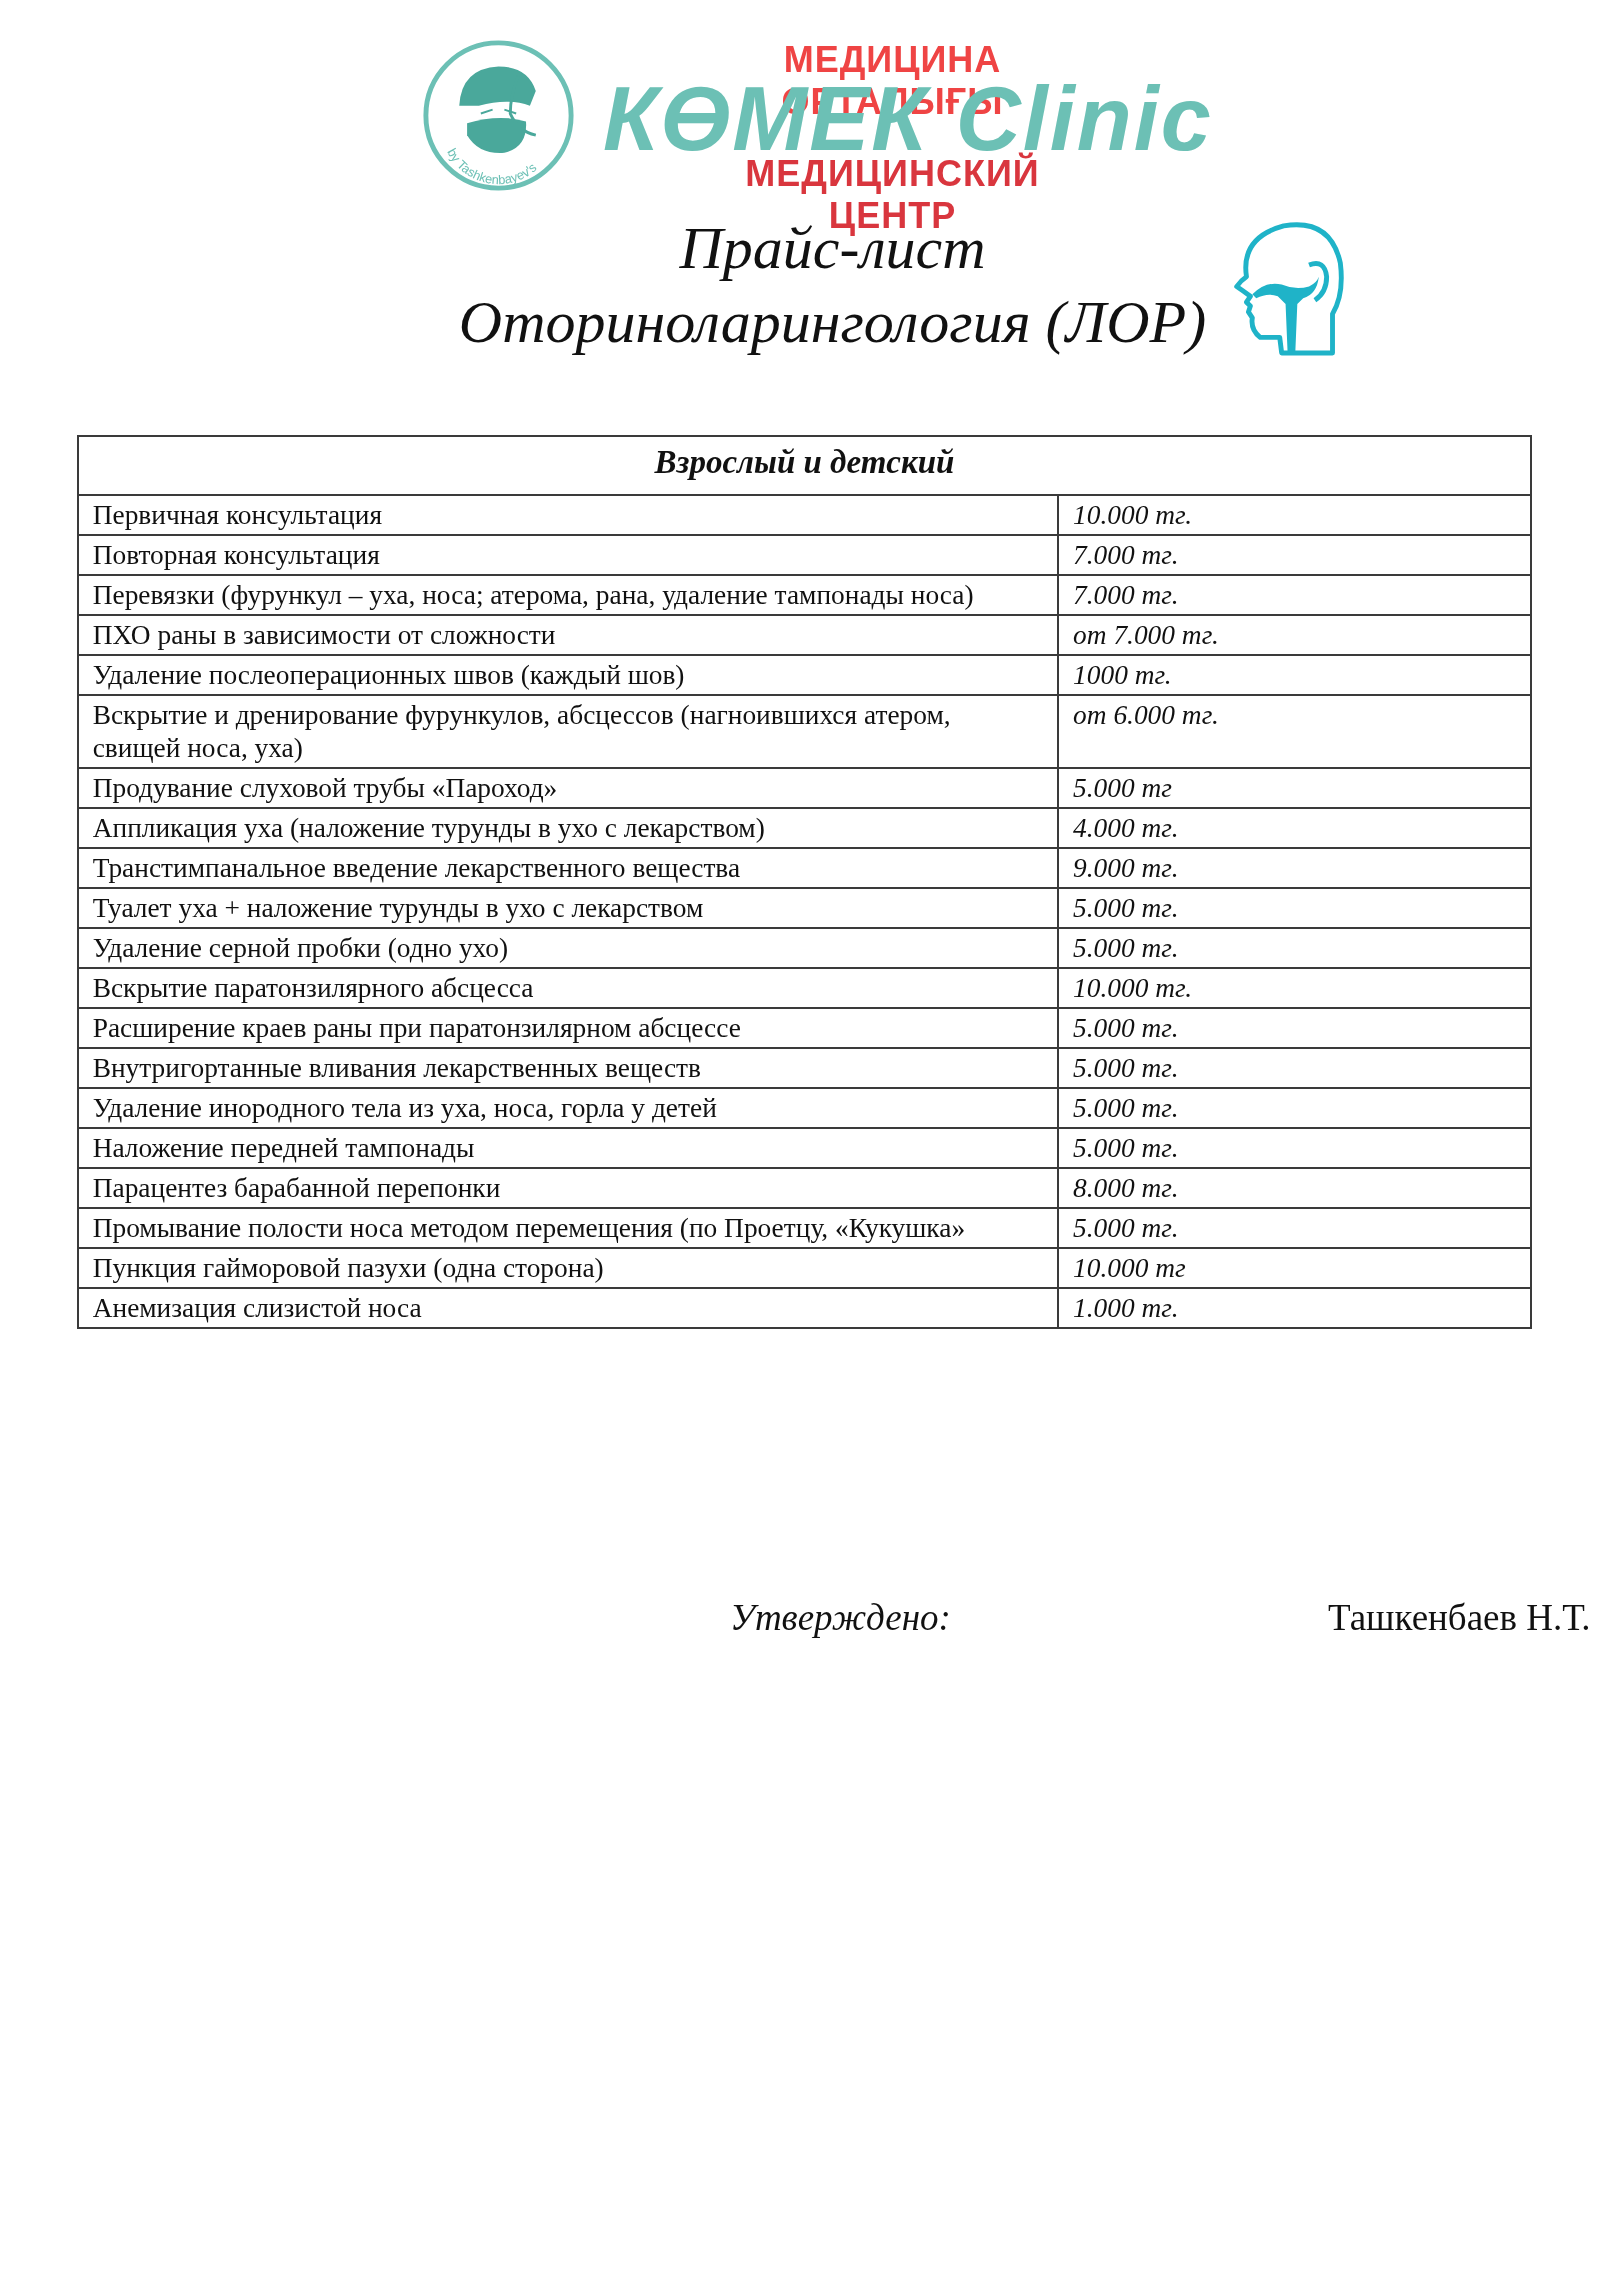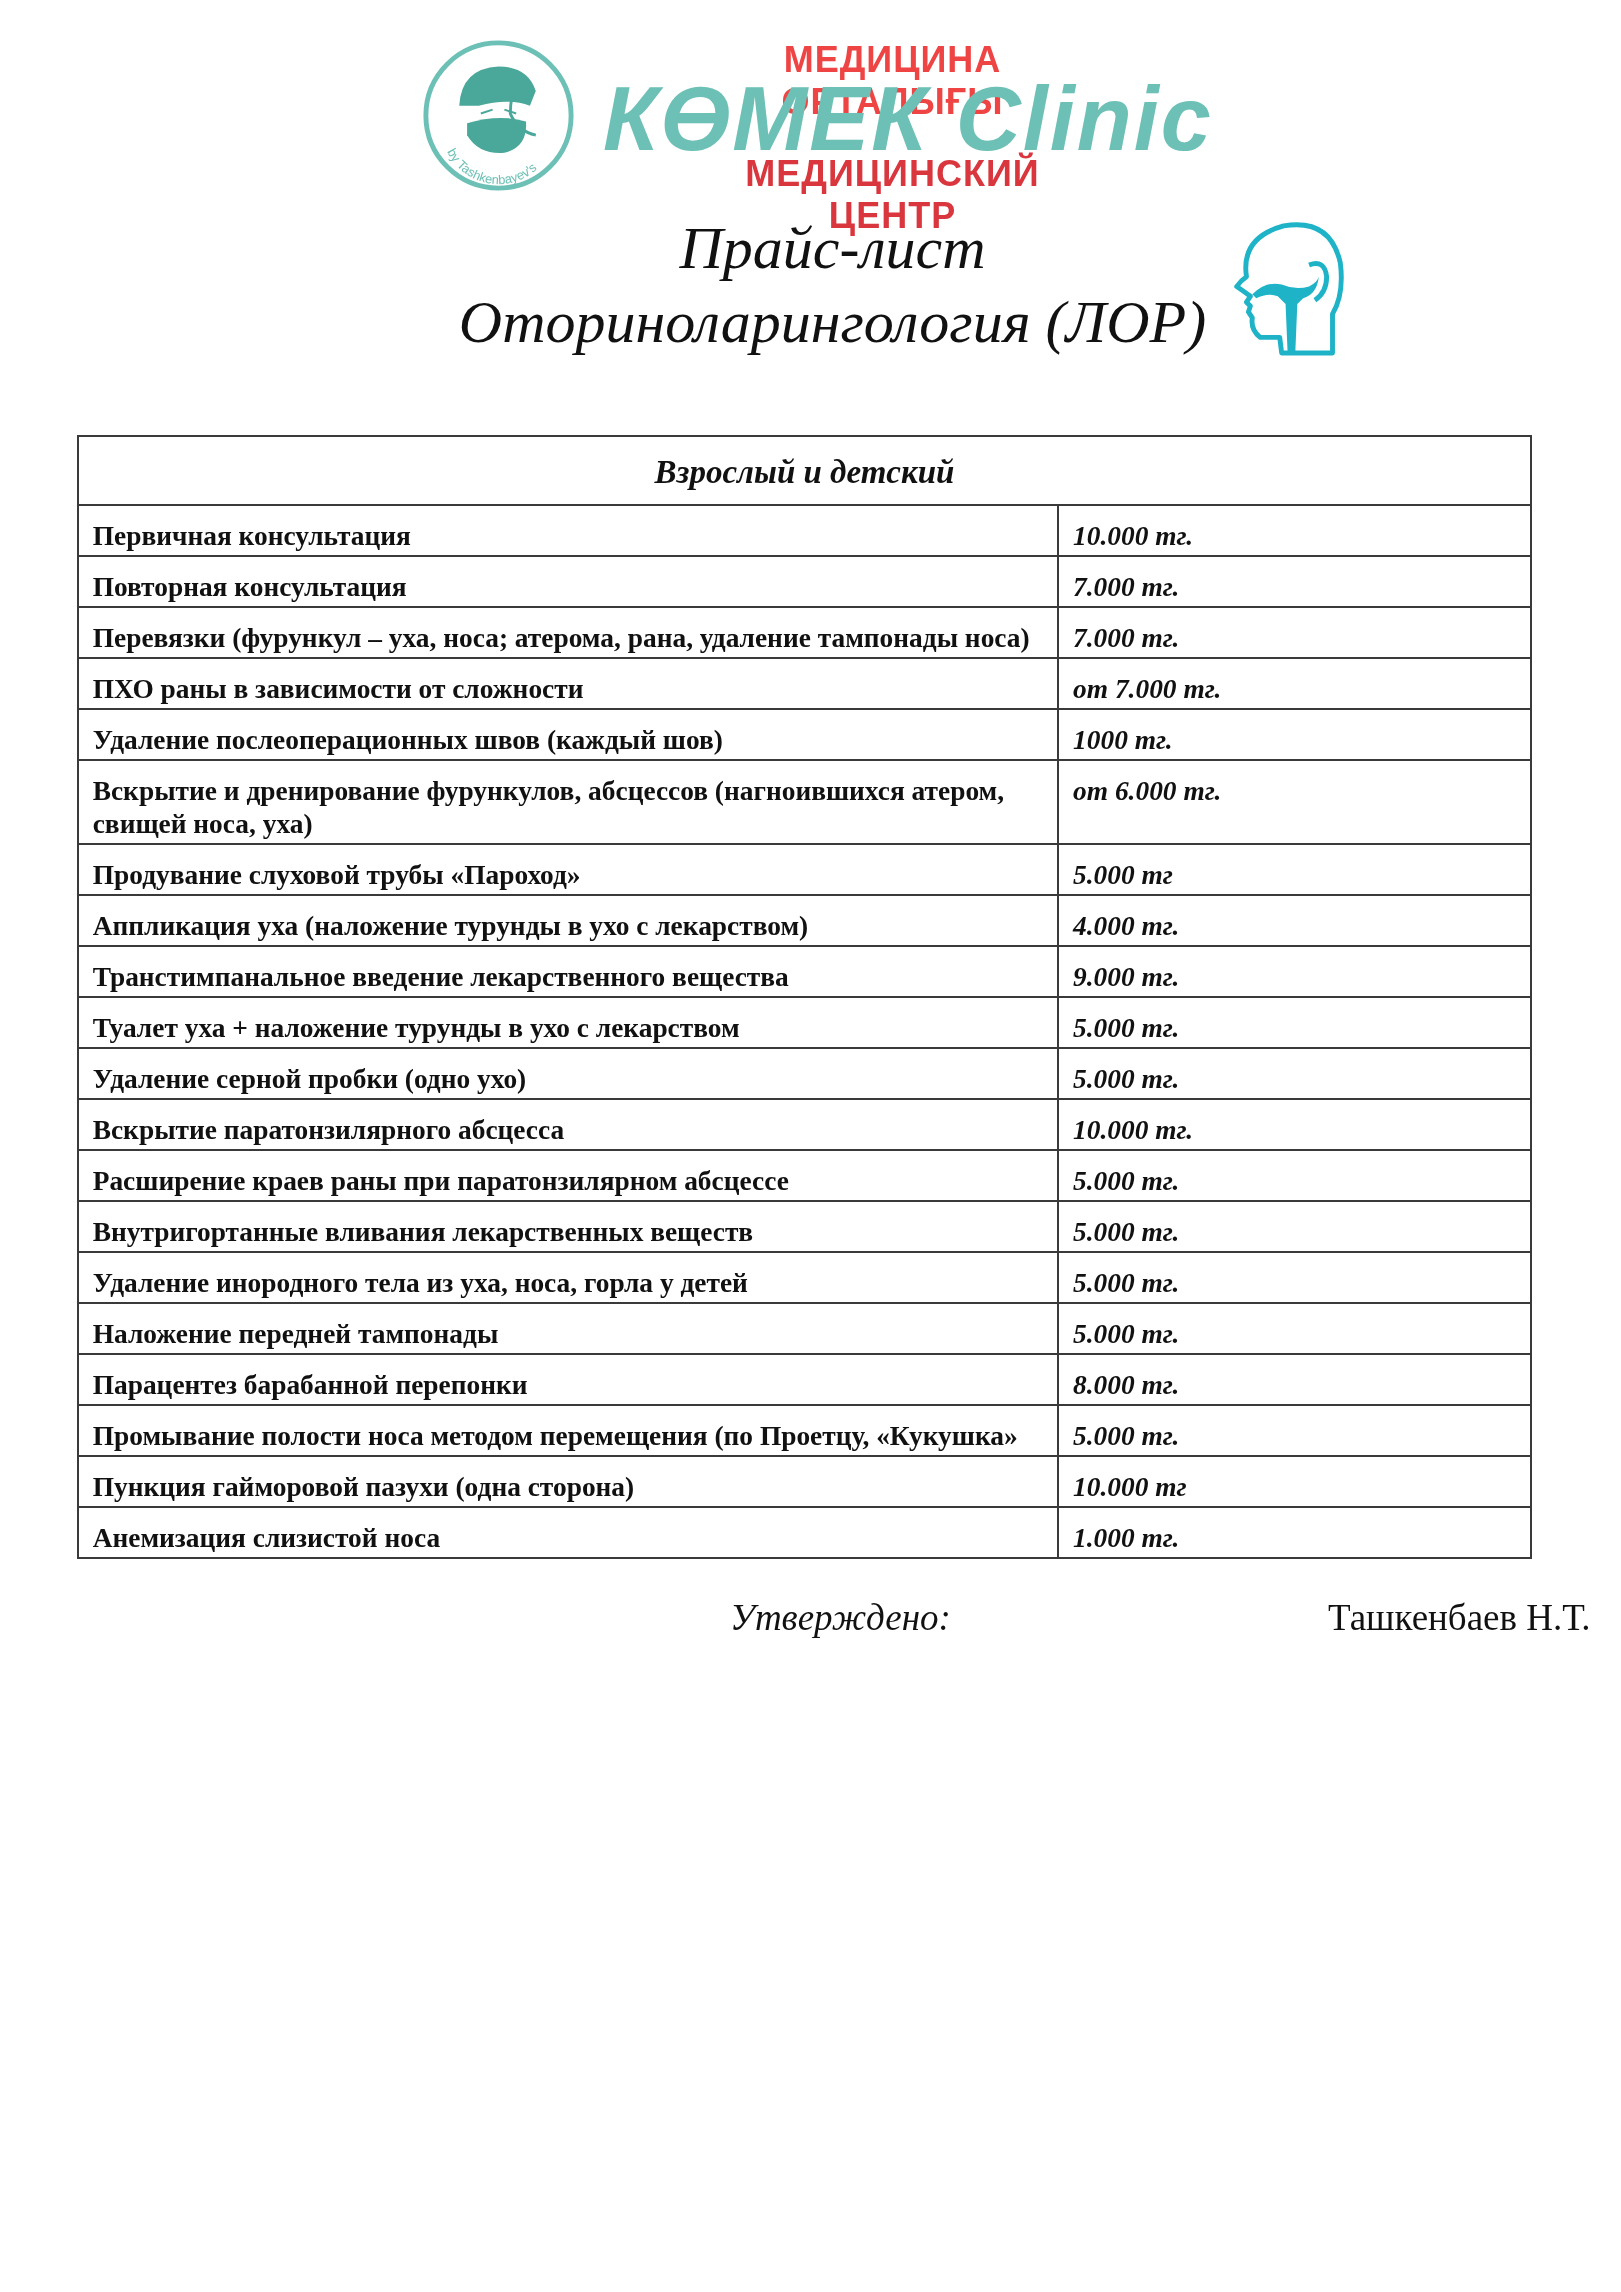--- a/index.html
+++ b/index.html
@@ -6,22 +6,22 @@
   body { width: 1621px; height: 2293px; position: relative; overflow: hidden; font-family: "Liberation Serif", serif; color: #111; }
   .logo { position: absolute; left: 420px; top: 37px; width: 804px; height: 162px; }
   .logo-circle { position: absolute; left: 0; top: 0; width: 157px; height: 157px; }
   .logo-top { position: absolute; left: 257px; top: 2px; width: 431px; text-align: center; font-family: "Liberation Sans", sans-serif; font-size: 36px; font-weight: bold; color: #ef4444; letter-spacing: 1px; }
   .logo-main { position: absolute; left: 167px; top: 37px; font-family: "Liberation Sans", sans-serif; font-size: 90px; font-weight: bold; font-style: italic; color: #6cc0b5; letter-spacing: 2px; line-height: 1; margin-left: 16px; }
   .logo-bottom { position: absolute; left: 257px; top: 116px; width: 431px; text-align: center; font-family: "Liberation Sans", sans-serif; font-size: 36px; font-weight: bold; color: #d9363e; letter-spacing: 1px; }
   .title-block { position: absolute; left: 372px; top: 211px; width: 921px; text-align: center; font-style: italic; font-size: 60px; line-height: 74px; color: #111; }
   .ent-icon { position: absolute; left: 1223px; top: 216px; width: 132px; height: 142px; }
   table.price { position: absolute; left: 77px; top: 435px; width: 1455px; border-collapse: collapse; font-size: 27.4px; }
   table.price td, table.price th { border: 2.9px solid #3a3a3a; padding: 0 13.7px; vertical-align: top; line-height: 33px; }
-  table.price th { font-weight: bold; font-style: italic; font-size: 33px; height: 48px; padding-top: 19px; text-align: center; }
-  table.price td { padding-top: 14px; padding-bottom: 2px; font-weight: bold; }
+  table.price th { font-weight: bold; font-style: italic; font-size: 33px; height: 48px; padding-top: 9px; text-align: center; }
+  table.price td { padding-top: 3px; padding-bottom: 2px; }
   table.price td.svc { width: 951px; }
   table.price td.price-cell { font-style: italic; }
   .approved-label { position: absolute; left: 730px; top: 1596px; font-style: italic; font-size: 37px; }
   .approved-name { position: absolute; left: 1328px; top: 1596px; font-size: 37px; }
 </style>
 </head>
 <body>
 
 <div class="logo">
   <svg class="logo-circle" viewBox="0 0 160 160">

